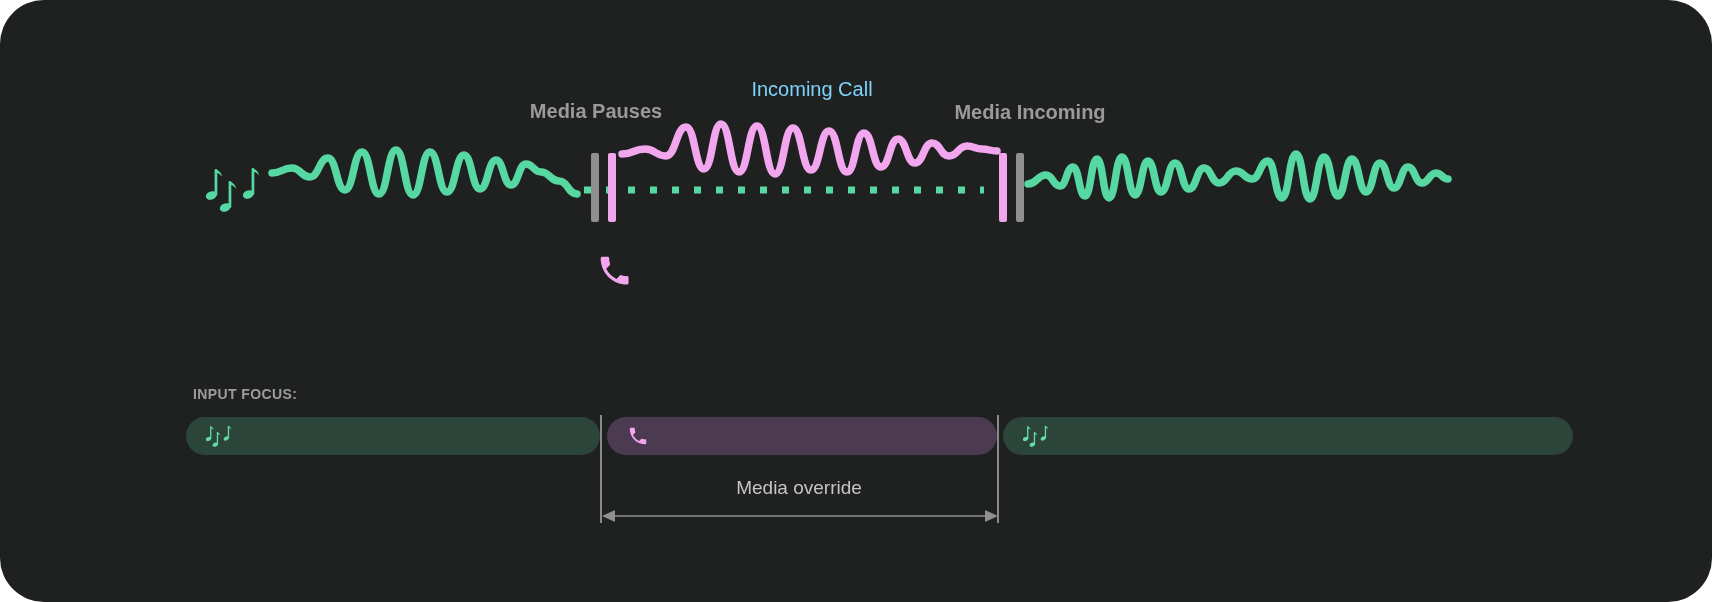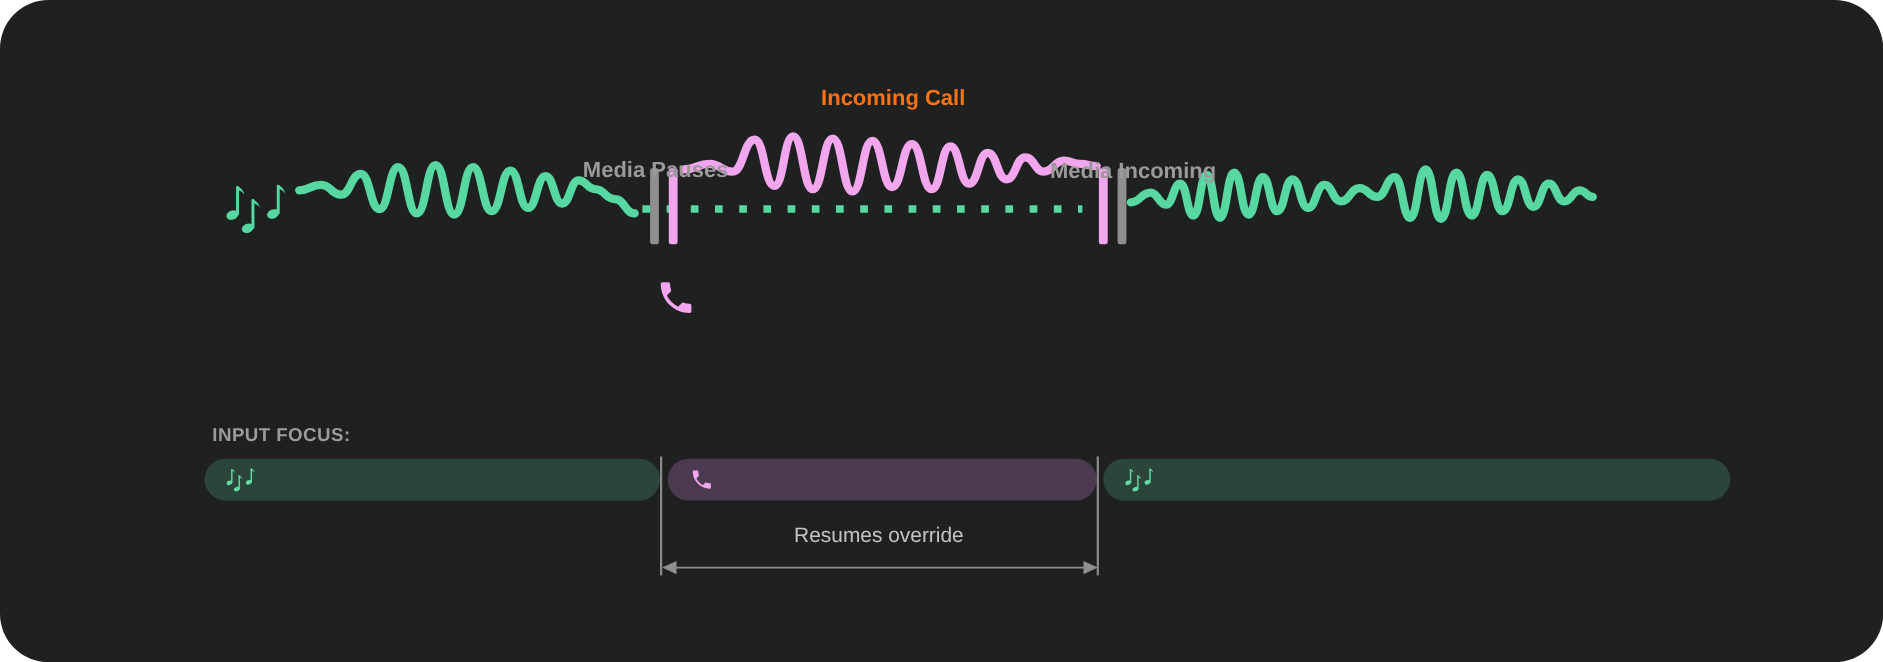--- a/index.html
+++ b/index.html
@@ -14,29 +14,29 @@
   
   .wave-svg{position:absolute;left:0;top:0;}
   .wave{fill:none;stroke-width:7.5;stroke-linecap:round;stroke-linejoin:round;}
   .wave.green{stroke:#57d7a1;}
   .wave.pink{stroke:#f2a6ee;}
   .dotline{fill:none;stroke:#57d7a1;stroke-width:7;stroke-dasharray:7 15;}
   .bar{rx:2px;}
   .bar.gray{fill:#8f8f8f;}
   .bar.pink{fill:#f2a6ee;}
   .lbl{position:absolute;transform:translateX(-50%);white-space:nowrap;}
-  .lbl.dim{color:#9a9a9a;font-size:20px;font-weight:600;margin-top:44px;}
-  .lbl.accent{color:#f97316;font-size:20px;font-weight:700;}
+  .lbl.dim{color:#9a9a9a;font-size:20px;font-weight:600;}
+  .lbl.accent{color:#7dd3fc;font-size:20px;font-weight:400;}
   .media-pauses{left:596px;top:100px;}
   .incoming-call{left:812px;top:78px;}
   .media-resumes{left:1030px;top:101px;}
   
   .focus-label{
     position:absolute;left:193px;top:386px;color:#9c9c9c;
-    font-size:17px;font-weight:700;letter-spacing:.4px;
+    font-size:14px;font-weight:700;letter-spacing:.4px;
   }
   .pill{
     position:absolute;top:417px;height:38px;border-radius:19px;
     display:flex;align-items:center;padding-left:20px;box-sizing:border-box;
   }
   .pill.media{background:#2c453a;}
   .pill.call{background:#4c3b50;}
   .pill-1{left:186px;width:414px;}
   .pill-2{left:607px;width:390px;}
   .pill-3{left:1003px;width:570px;}
@@ -110,21 +110,21 @@
   </div>
 
   <div class="sep sep-right"></div>
 
   <div class="pill media pill-3">
     <svg width="26" height="22" viewBox="0 0 56 46" fill="#63dca6">
       <use href="#music-notes" transform="scale(1.03)"></use>
     </svg>
   </div>
 
-  <div class="override-label">Resumes override</div>
+  <div class="override-label">Media override</div>
 
   <svg class="arrow-svg" width="398" height="16" viewBox="0 0 398 16">
     <line x1="6" y1="8" x2="392" y2="8" stroke="#8f8f8f" stroke-width="1.6"></line>
     <polygon points="14,2 1,8 14,14" fill="#8f8f8f"></polygon>
     <polygon points="384,2 397,8 384,14" fill="#8f8f8f"></polygon>
   </svg>
 
 </div>
 
 </body></html>

